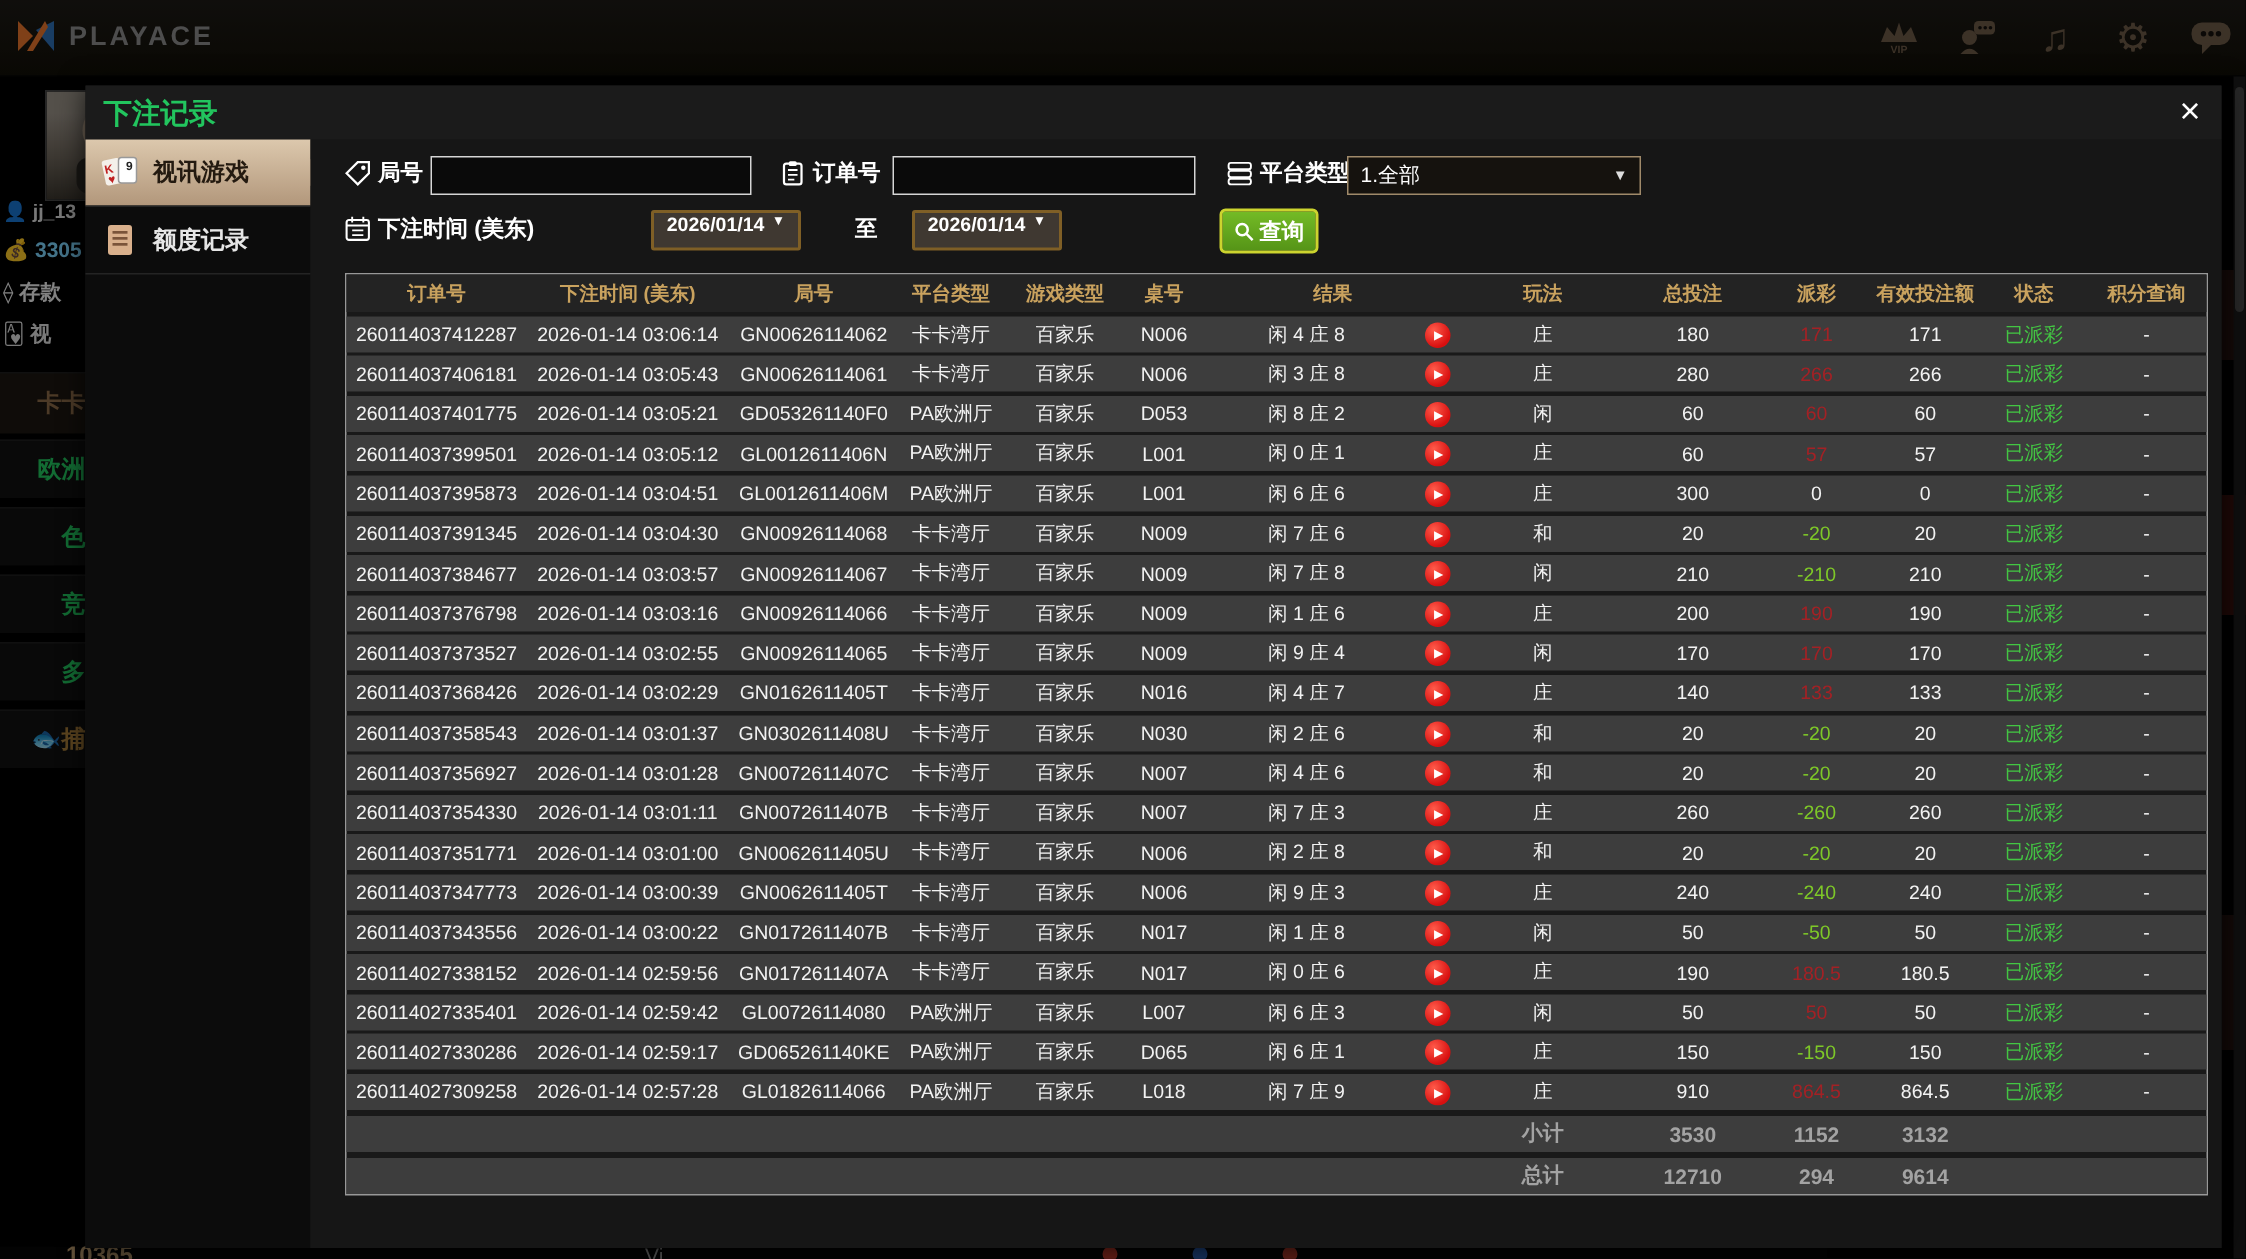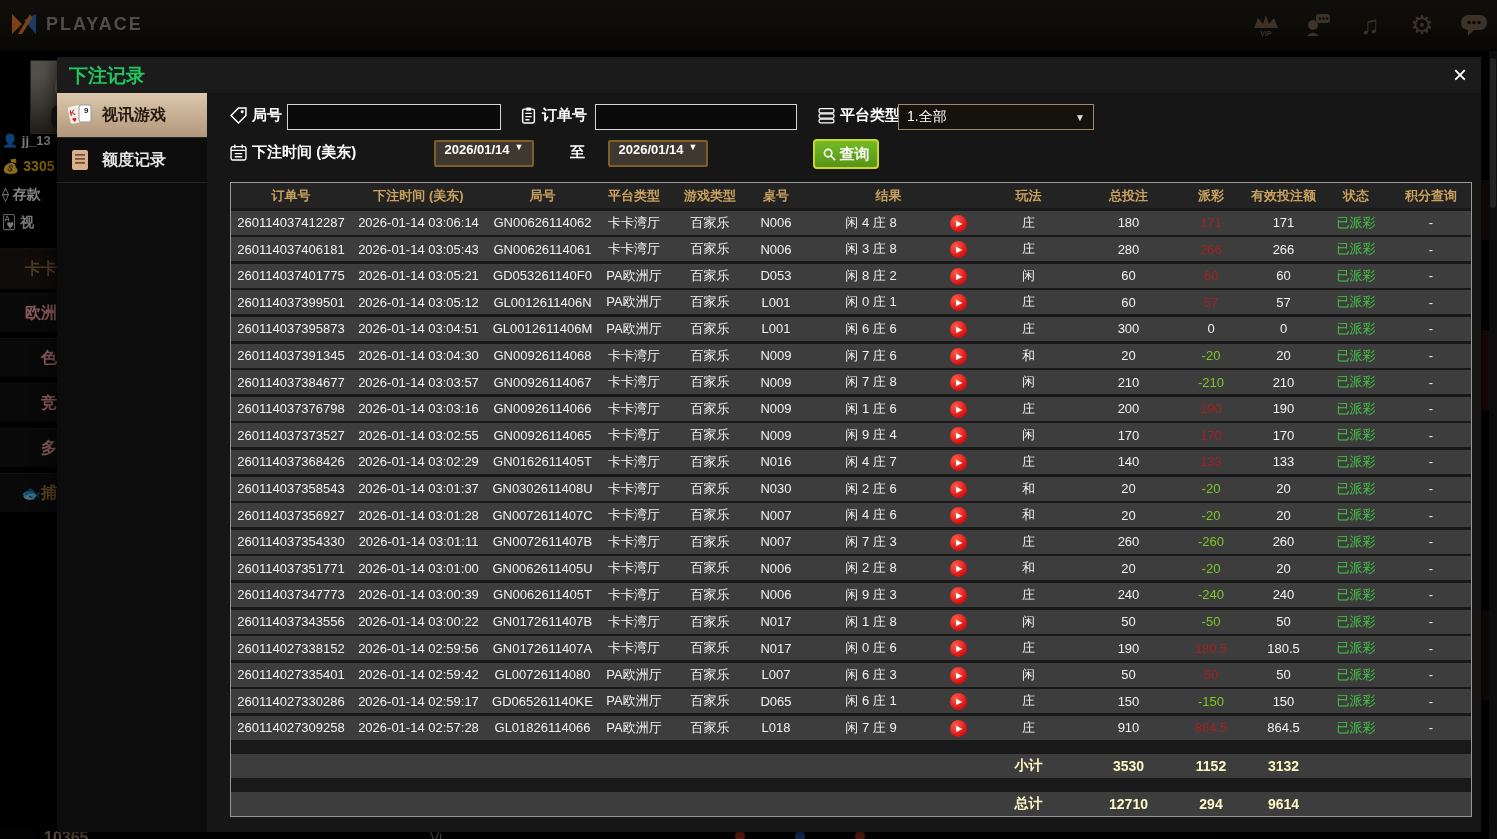--- a/index.html
+++ b/index.html
@@ -15,21 +15,21 @@
   .top-icons{position:absolute;right:8px;top:8px;display:flex;gap:22px;align-items:center;color:#6e5b48;}
   .tico{width:30px;height:34px;display:flex;align-items:center;justify-content:center;flex-direction:column;}
 
   
   .bglayer{position:absolute;inset:0;z-index:1;}
   .bg-avatar{position:absolute;left:30px;top:60px;width:72px;height:72px;
              background:linear-gradient(#9a9288 20%,#6f675c 60%,#3c372f);border:1px solid #444;}
   .bg-avatar .sil{position:absolute;left:16px;top:8px;width:40px;height:60px;}
   .bg-line{position:absolute;left:2px;white-space:nowrap;font-weight:bold;}
   .bg-nav{position:absolute;left:0;width:57px;height:38px;display:flex;align-items:center;
-          justify-content:flex-end;font-weight:bold;font-size:16px;color:#fca5a5;background:#121212;
+          justify-content:flex-end;font-weight:bold;font-size:16px;color:#22c55e;background:#121212;
           border-top:1px solid #1e1e1e;}
   .bg-bottom{position:absolute;left:0;top:831px;width:1218px;height:8px;background:#060606;}
   .rail{position:absolute;right:0;top:50px;width:8px;height:789px;background:#1c1c1c;}
   .rail .thumb{position:absolute;left:1px;top:8px;width:6px;height:150px;background:#474747;border-radius:3px;}
   .frag{position:absolute;}
 
   .overlay{position:absolute;inset:0;background:rgba(0,0,0,.45);z-index:6;}
 
   
   .dialog{position:absolute;left:57px;top:57px;width:1424px;height:775px;background:#161616;
@@ -72,38 +72,38 @@
   .thead div{text-align:center;}
   .trow{height:24px;margin-top:2.6px;background:#3d3d3d;color:#f2f2f2;font-size:13px;}
   .trow div{text-align:center;overflow:hidden;white-space:nowrap;}
   .trow .pos{color:#a32125;}
   .trow .neg{color:#7ec828;}
   .trow .zero{color:#f2f2f2;}
   .trow .st{color:#43c543;}
   .playb{width:17px;height:17px;border-radius:50%;background:radial-gradient(circle at 35% 30%,#ff5a4a,#d80f0f 70%);
          display:inline-flex;align-items:center;justify-content:center;cursor:pointer;margin:0 auto;}
   .playb span{color:#fff;font-size:8px;transform:translateX(.5px);}
-  .sumrow{height:24px;margin-top:14px;background:#3d3d3d;color:#fef9c3;font-size:14px;font-weight:bold;}
+  .sumrow{height:24px;margin-top:4px;background:#3d3d3d;color:#a3a3a3;font-size:14px;font-weight:bold;}
   .sumrow div{text-align:center;}
 
   
   .pager{position:absolute;left:23px;top:744px;width:1240px;height:30px;font-size:14px;color:#d8d8d8;}
 </style>
 </head>
 <body>
 
 <div class="bglayer">
   <div class="bg-avatar">
     <svg class="sil" viewBox="0 0 40 60">
         <ellipse cx="20" cy="18" rx="12" ry="15" fill="#c9b39a"></ellipse>
         <rect x="4" y="36" width="32" height="24" rx="8" fill="#2d2a26"></rect>
       </svg>
   </div>
   <div class="bg-line" style="top:133px;color:#ddd;font-size:13px;">👤 <span>jj_13</span></div>
-  <div class="bg-line" style="top:158px;color:#eab308;font-size:14px;">💰 <span>3305</span></div>
+  <div class="bg-line" style="top:158px;color:#7dd3fc;font-size:14px;">💰 <span>3305</span></div>
   <div class="bg-line" style="top:186px;color:#eee;font-size:14px;">⟠ <span>存款</span></div>
   <div class="bg-line" style="top:214px;color:#ddd;font-size:14px;">🂱 <span>视</span></div>
   <div class="bg-nav" style="top:248px;height:40px;background:#1d1711;color:#8a6a48;">卡卡</div>
   <div class="bg-nav" style="top:293px;">欧洲</div>
   <div class="bg-nav" style="top:338px;">色</div>
   <div class="bg-nav" style="top:383px;">竞</div>
   <div class="bg-nav" style="top:428px;">多</div>
   <div class="bg-nav" style="top:473px;color:#a87d3a;">🐟 <span>捕</span></div>
 
   <div class="frag" style="left:1481px;top:180px;width:16px;height:60px;background:#26130f;"></div>

